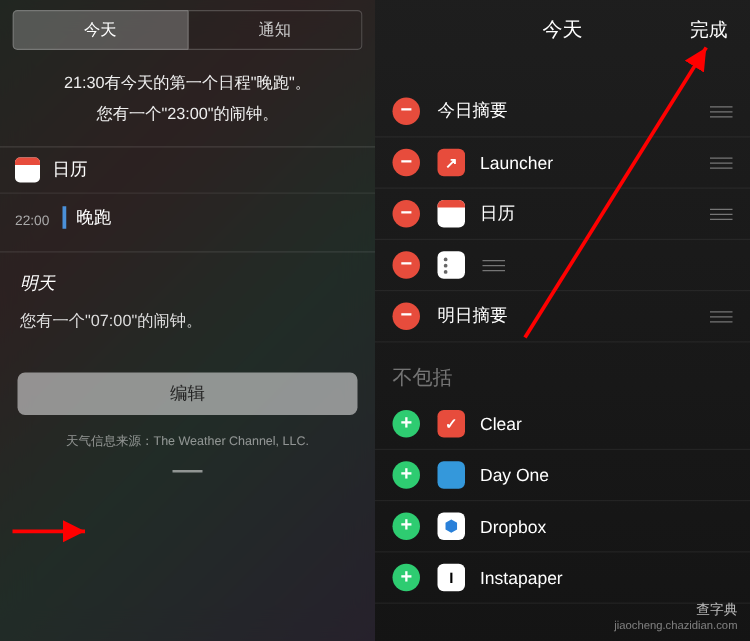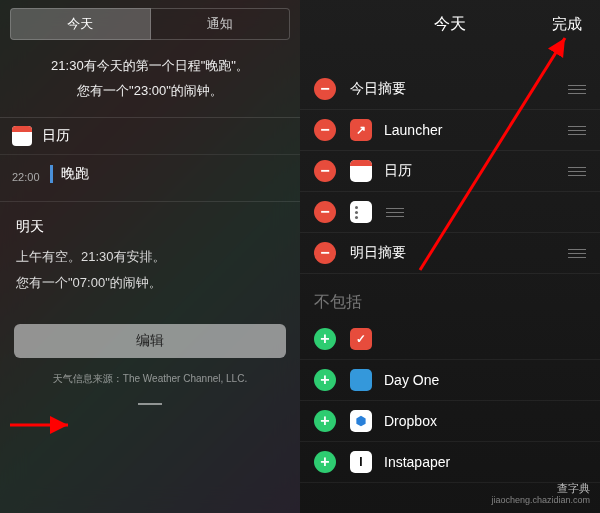--- a/index.html
+++ b/index.html
@@ -20,21 +20,21 @@
 .summary { padding: 14px 16px; color: #eee; font-size: 13px; line-height: 1.9; text-align: center; }
 .section-header { display: flex; align-items: center; padding: 8px 12px; border-top: 1px solid rgba(255,255,255,0.12); border-bottom: 1px solid rgba(255,255,255,0.08); }
 .cal-icon { width: 20px; height: 20px; background: #fff; border-radius: 4px; margin-right: 10px; position: relative; }
 .cal-icon::before { content: ""; position: absolute; top: 0; left: 0; right: 0; height: 6px; background: #e74c3c; border-radius: 4px 4px 0 0; }
 .section-title { color: #fff; font-size: 14px; }
 .event-row { display: flex; align-items: flex-end; padding: 10px 12px 18px; }
 .event-time { color: #aaa; font-size: 11px; width: 38px; }
 .event-bar { width: 3px; height: 18px; background: #4a90d9; margin-right: 8px; }
 .event-name { color: #fff; font-size: 14px; }
 .tomorrow { padding: 10px 16px; color: #ddd; font-size: 13px; line-height: 2.0; border-top: 1px solid rgba(255,255,255,0.1); }
-.tomorrow-title { color: #fff; font-size: 14px; margin-bottom: 4px; }
+.tomorrow-title { color: #fff; font-size: 14px; margin-bottom: 4px; font-style: italic; }
 .edit-btn-wrap { padding: 18px 14px 6px; position: relative; }
 .edit-btn { background: rgba(220,220,220,0.6); color: #222; text-align: center; padding: 8px; border-radius: 6px; font-size: 14px; }
 .weather-credit { text-align: center; color: rgba(255,255,255,0.5); font-size: 10px; padding: 8px 0 4px; }
 .grab { text-align: center; padding: 2px 0; }
 .grab-line { display: inline-block; width: 24px; height: 4px; border-top: 2px solid rgba(255,255,255,0.5); border-bottom: 2px solid rgba(255,255,255,0.5); transform: scaleY(0.5); }
 
 
 .nav { display: flex; justify-content: space-between; align-items: center; padding: 14px 18px 10px; }
 .nav-title { color: #fff; font-size: 16px; font-weight: 500; margin-left: auto; margin-right: auto; }
 .nav-done { color: #fff; font-size: 15px; position: absolute; right: 18px; }
@@ -87,21 +87,20 @@
         <div class="cal-icon"></div>
         <div class="section-title">日历</div>
       </div>
       <div class="event-row">
         <div class="event-time">22:00</div>
         <div class="event-bar"></div>
         <div class="event-name">晚跑</div>
       </div>
       <div class="tomorrow">
         <div class="tomorrow-title">明天</div>
-        <div>上午有空。21:30有安排。</div>
         <div>您有一个"07:00"的闹钟。</div>
       </div>
       <div class="edit-btn-wrap">
         <div class="edit-btn">编辑</div>
       </div>
       <div class="weather-credit">天气信息来源：The Weather Channel, LLC.</div>
       <div class="grab"><span class="grab-line"></span></div>
     </div>
     <div class="arrow" style="left:8px; top:410px;">
       <svg width="70" height="30">
@@ -181,20 +180,21 @@
             </div>
         </div>
       </div>
       <div class="section-sub">不包括</div>
       <div class="widget-list">
         <div class="widget-row">
           <div class="circle circle-add">
               <span class="circle-glyph">+</span>
             </div>
           <div class="app-icon icon-clear">✓</div>
+          <div class="widget-label">Clear</div>
         </div>
         <div class="widget-row">
           <div class="circle circle-add">
               <span class="circle-glyph">+</span>
             </div>
           <div class="app-icon icon-dayone"></div>
           <div class="widget-label">Day One</div>
         </div>
         <div class="widget-row">
           <div class="circle circle-add">

